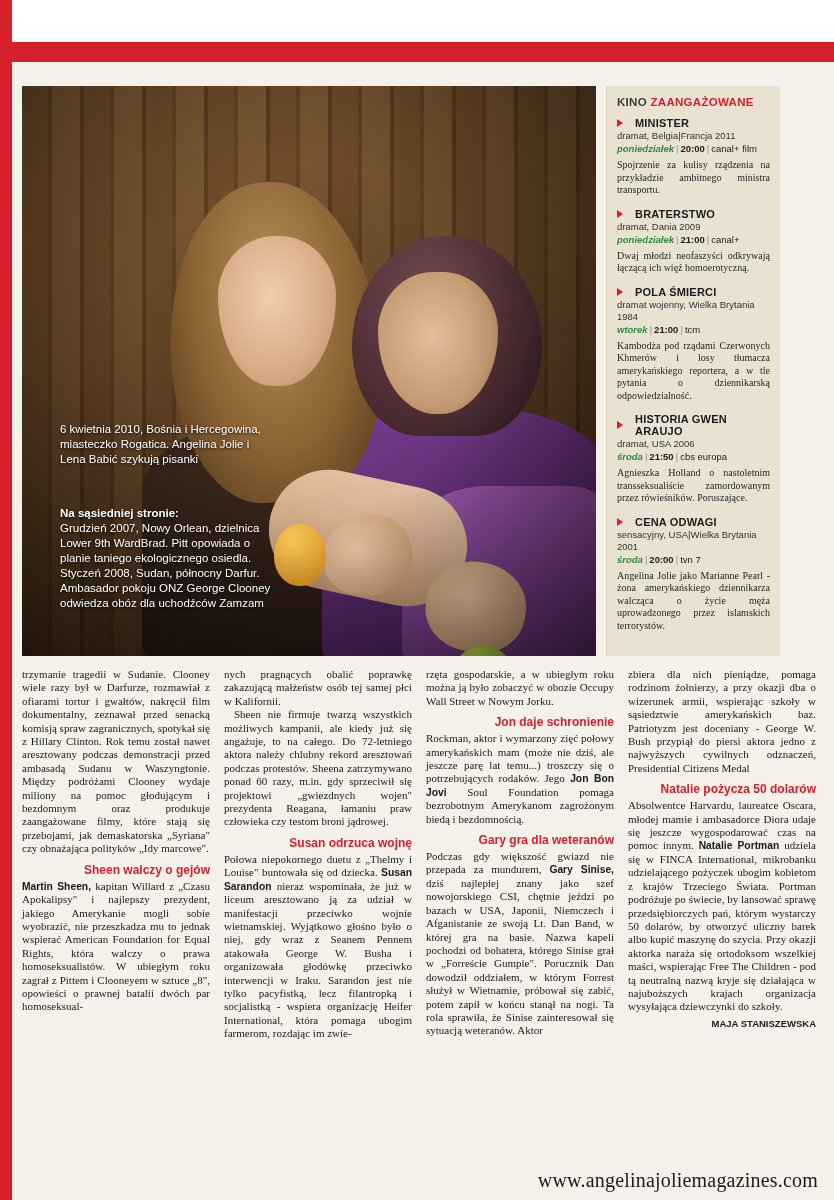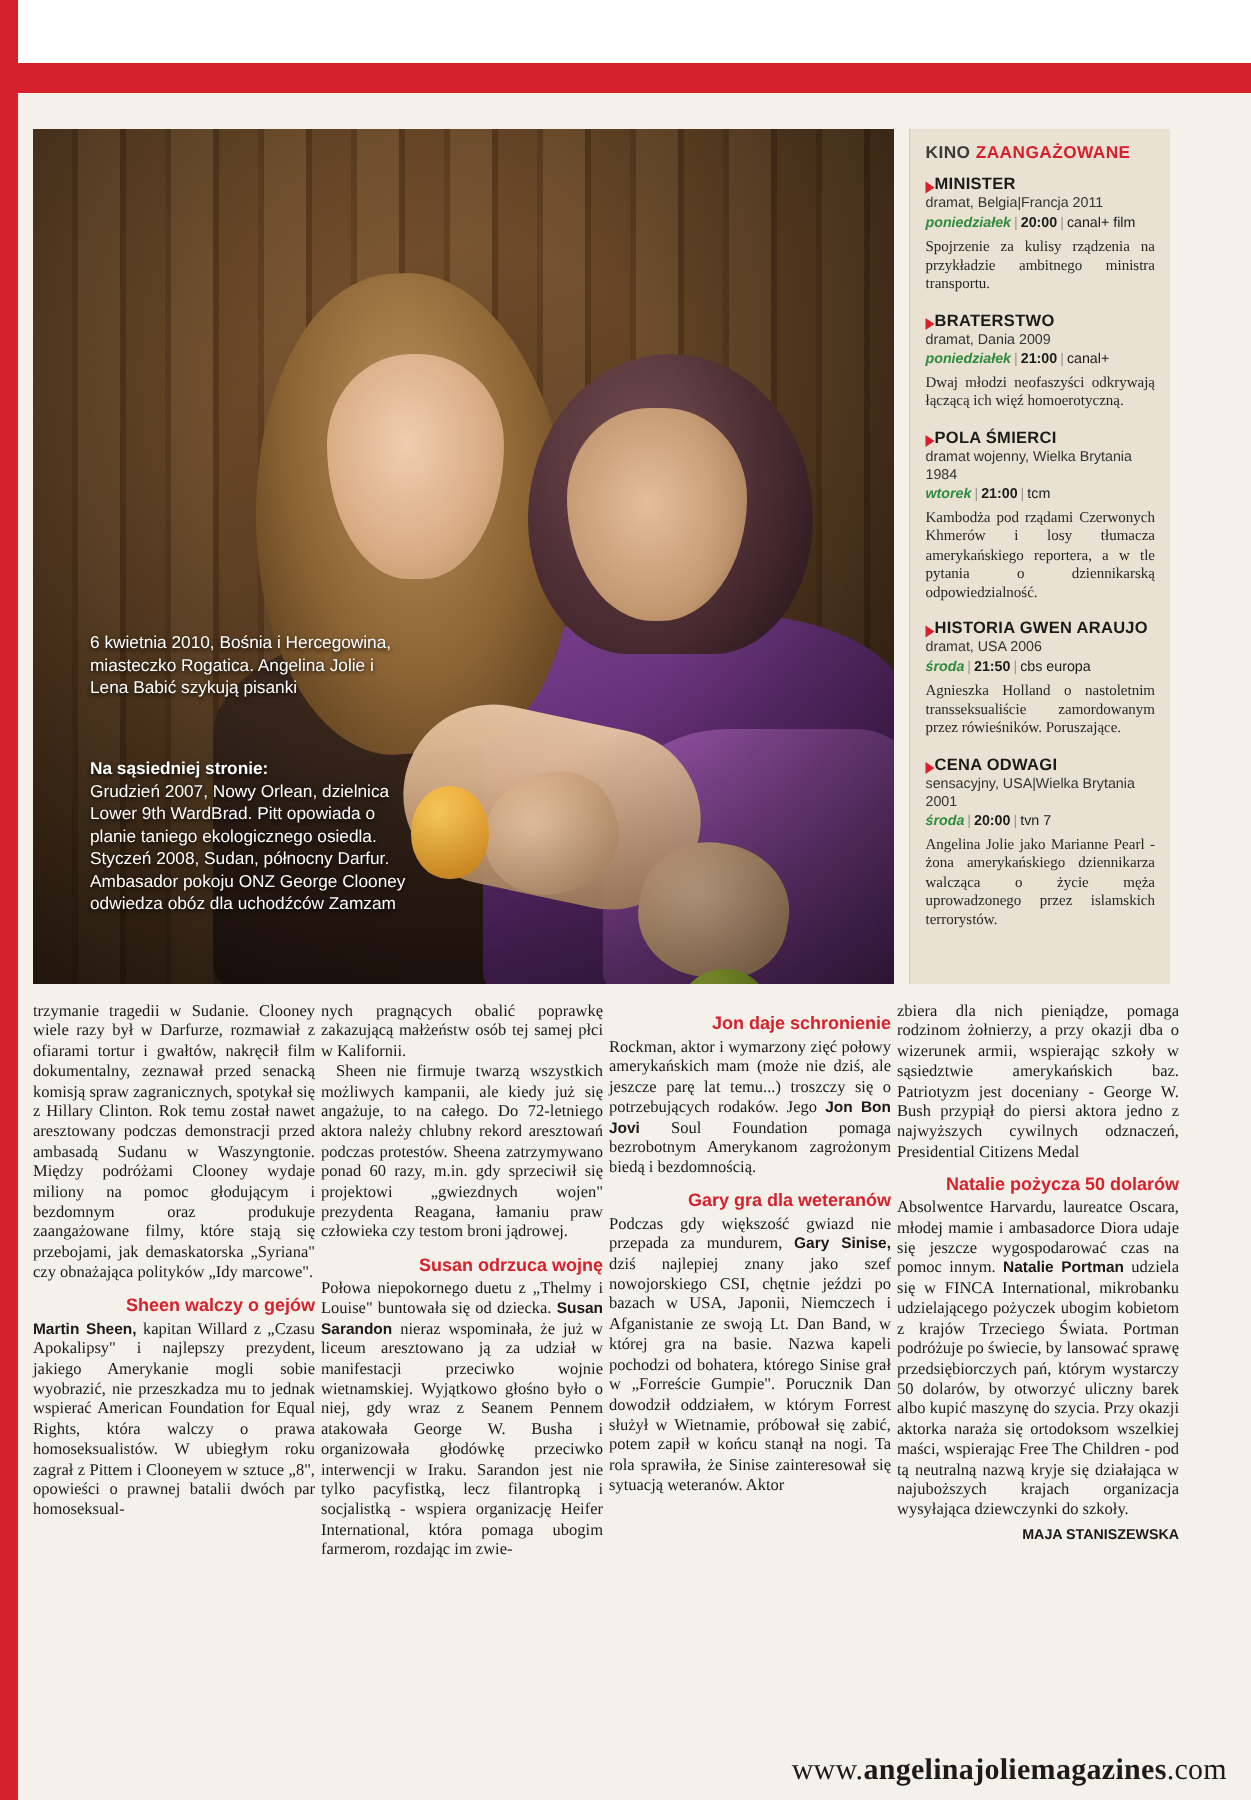--- a/index.html
+++ b/index.html
@@ -186,21 +186,21 @@
     font-size: 11.5px;
     letter-spacing: .3px;
     margin-bottom: 9px;
   }
   .tv-head .k { color: #3b3b3b; font-weight: bold; }
   .tv-head .z { color: #d6202b; font-weight: bold; }
   .tv-item { margin-bottom: 11px; }
   .tv-title {
     font-size: 11px; font-weight: bold; color: #1b1b1b;
     letter-spacing: .2px;
-    display: flex; align-items: flex-end; gap: 0;
+    display: flex; align-items: center; gap: 12px;
   }
   .tri {
     display: inline-block;
     width: 0; height: 0;
     border-top: 4px solid transparent;
     border-bottom: 4px solid transparent;
     border-left: 6px solid #d6202b;
   }
   .tv-genre { font-size: 9.5px; color: #333; margin-top: 1px; line-height: 12px; }
   .tv-when { font-size: 9.5px; margin-top: 1px; line-height: 12px; }
@@ -213,21 +213,21 @@
     font-size: 10px; line-height: 12.5px; color: #262626;
     margin-top: 4px; text-align: justify;
   }
 
   
   .article {
     position: absolute;
     left: 22px; top: 668px;
     width: 794px; height: 500px;
     display: flex;
-    gap: 4px;
+    gap: 14px;
     font-family: "Liberation Serif", serif;
   }
   .col { width: 188px; }
   .col p {
     margin: 0 0 0 0;
     font-size: 11px;
     line-height: 13.4px;
     text-align: justify;
     color: #1a1a1a;
     hyphens: auto;
@@ -254,21 +254,21 @@
 
   
   .watermark {
     position: absolute;
     right: 16px; bottom: 8px;
     font-family: "Liberation Serif", serif;
     font-size: 20px;
     color: #1b1b1b;
     letter-spacing: .2px;
   }
-  .watermark .b { font-weight: bold; margin-top: 32px; }
+  .watermark .b { font-weight: normal; margin-top: 32px; }
 </style>
 </head>
 <body>
 
 <div class="page">
   <div class="top-white"></div>
   <div class="top-red-bar"></div>
   <div class="left-red-bar"></div>
   <div class="content"></div>
 
@@ -372,20 +372,21 @@
     </div>
 
     <div class="col">
       <p>nych pragnących obalić poprawkę zakazującą małżeństw osób tej samej płci w Kalifornii.</p>
       <p>Sheen nie firmuje twarzą wszystkich możliwych kampanii, ale kiedy już się angażuje, to na całego. Do 72-letniego aktora należy chlubny rekord aresztowań podczas protestów. Sheena zatrzymywano ponad 60 razy, m.in. gdy sprzeciwił się projektowi „gwiezdnych wojen" prezydenta Reagana, łamaniu praw człowieka czy testom broni jądrowej.</p>
       <div class="subhead">Susan odrzuca wojnę</div>
       <p><span>Połowa niepokornego duetu z „Thelmy i Louise" buntowała się od dziecka. </span><b class="nm">Susan Sarandon</b><span> nieraz wspominała, że już w liceum aresztowano ją za udział w manifestacji przeciwko wojnie wietnamskiej. Wyjątkowo głośno było o niej, gdy wraz z Seanem Pennem atakowała George W. Busha i organizowała głodówkę przeciwko interwencji w Iraku. Sarandon jest nie tylko pacyfistką, lecz filantropką i socjalistką - wspiera organizację Heifer International, która pomaga ubogim farmerom, rozdając im zwie-</span></p>
     </div>
 
     <div class="col">
+      <p>rzęta gospodarskie, a w ubiegłym roku można ją było zobaczyć w obozie Occupy Wall Street w Nowym Jorku.</p>
       <div class="subhead">Jon daje schronienie</div>
       <p><span>Rockman, aktor i wymarzony zięć połowy amerykańskich mam (może nie dziś, ale jeszcze parę lat temu...) troszczy się o potrzebujących rodaków. Jego </span><b class="nm">Jon Bon Jovi</b><span> Soul Foundation pomaga bezrobotnym Amerykanom zagrożonym biedą i bezdomnością.</span></p>
       <div class="subhead">Gary gra dla weteranów</div>
       <p><span>Podczas gdy większość gwiazd nie przepada za mundurem, </span><b class="nm">Gary Sinise,</b><span> dziś najlepiej znany jako szef nowojorskiego CSI, chętnie jeździ po bazach w USA, Japonii, Niemczech i Afganistanie ze swoją Lt. Dan Band, w której gra na basie. Nazwa kapeli pochodzi od bohatera, którego Sinise grał w „Forreście Gumpie". Porucznik Dan dowodził oddziałem, w którym Forrest służył w Wietnamie, próbował się zabić, potem zapił w końcu stanął na nogi. Ta rola sprawiła, że Sinise zainteresował się sytuacją weteranów. Aktor</span></p>
     </div>
 
     <div class="col">
       <p>zbiera dla nich pieniądze, pomaga rodzinom żołnierzy, a przy okazji dba o wizerunek armii, wspierając szkoły w sąsiedztwie amerykańskich baz. Patriotyzm jest doceniany - George W. Bush przypiął do piersi aktora jedno z najwyższych cywilnych odznaczeń, Presidential Citizens Medal</p>
       <div class="subhead">Natalie pożycza 50 dolarów</div>
       <p><span>Absolwentce Harvardu, laureatce Oscara, młodej mamie i ambasadorce Diora udaje się jeszcze wygospodarować czas na pomoc innym. </span><b class="nm">Natalie Portman</b><span> udziela się w FINCA International, mikrobanku udzielającego pożyczek ubogim kobietom z krajów Trzeciego Świata. Portman podróżuje po świecie, by lansować sprawę przedsiębiorczych pań, którym wystarczy 50 dolarów, by otworzyć uliczny barek albo kupić maszynę do szycia. Przy okazji aktorka naraża się ortodoksom wszelkiej maści, wspierając Free The Children - pod tą neutralną nazwą kryje się działająca w najuboższych krajach organizacja wysyłająca dziewczynki do szkoły.</span></p>

